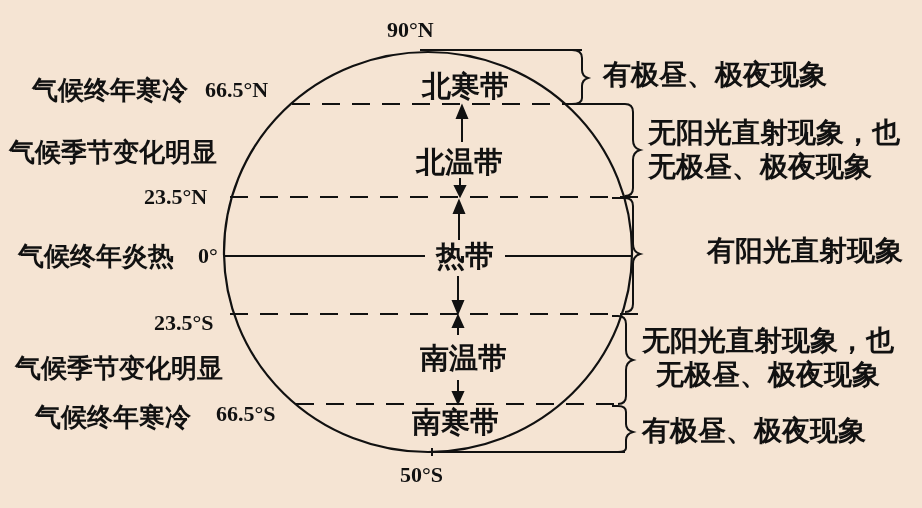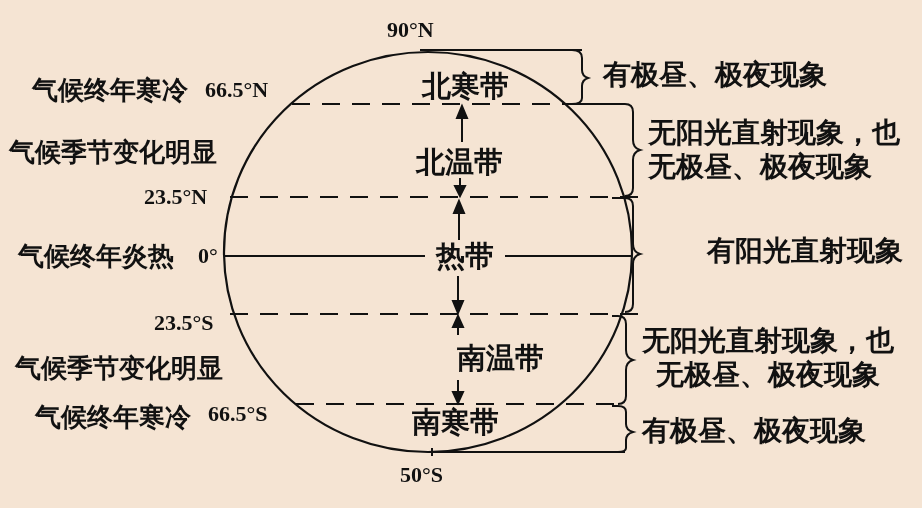--- a/index.html
+++ b/index.html
@@ -52,33 +52,33 @@
     <path d="M612,316 L618,316 Q626,316 626,324 L626,350 Q626,358 633,360 Q626,362 626,370 L626,396 Q626,404 618,404"></path>
     <path d="M612,406 L618,406 Q626,406 626,412 L626,424 Q626,430 633,432 Q626,434 626,440 L626,448 Q626,452 618,452"></path>
   </g>
 </svg>
 
 <div class="lbl num" style="left:387px;top:18px;">90°N</div>
 <div class="lbl num" style="left:205px;top:78px;">66.5°N</div>
 <div class="lbl num" style="left:144px;top:185px;">23.5°N</div>
 <div class="lbl num" style="left:198px;top:244px;">0°</div>
 <div class="lbl num" style="left:154px;top:311px;">23.5°S</div>
-<div class="lbl num" style="left:208px;top:402px;">66.5°S</div>
+<div class="lbl num" style="left:216px;top:402px;">66.5°S</div>
 <div class="lbl num" style="left:400px;top:463px;">50°S</div>
 
 <div class="lbl" style="left:32px;top:78px;">气候终年寒冷</div>
 <div class="lbl" style="left:9px;top:140px;">气候季节变化明显</div>
 <div class="lbl" style="left:18px;top:244px;text-align:center;">气候终年炎热</div>
 <div class="lbl" style="left:15px;top:356px;">气候季节变化明显</div>
 <div class="lbl" style="left:35px;top:405px;">气候终年寒冷</div>
 
 <div class="zone" style="left:422px;top:74px;">北寒带</div>
 <div class="zone" style="left:416px;top:150px;">北温带</div>
 <div class="zone" style="left:436px;top:244px;text-align:center;">热带</div>
-<div class="zone" style="left:420px;top:346px;margin-left:37px;">南温带</div>
+<div class="zone" style="left:420px;top:346px;">南温带</div>
 <div class="zone" style="left:412px;top:410px;">南寒带</div>
 
 <div class="rt" style="left:603px;top:60px;">有极昼、极夜现象</div>
 <div class="rt" style="left:648px;top:118px;">无阳光直射现象，也</div>
 <div class="rt" style="left:648px;top:152px;">无极昼、极夜现象</div>
 <div class="rt" style="left:660px;top:236px;margin-left:47px;">有阳光直射现象</div>
 <div class="rt" style="left:642px;top:326px;">无阳光直射现象，也</div>
 <div class="rt" style="left:656px;top:360px;">无极昼、极夜现象</div>
 <div class="rt" style="left:642px;top:416px;">有极昼、极夜现象</div>
 

